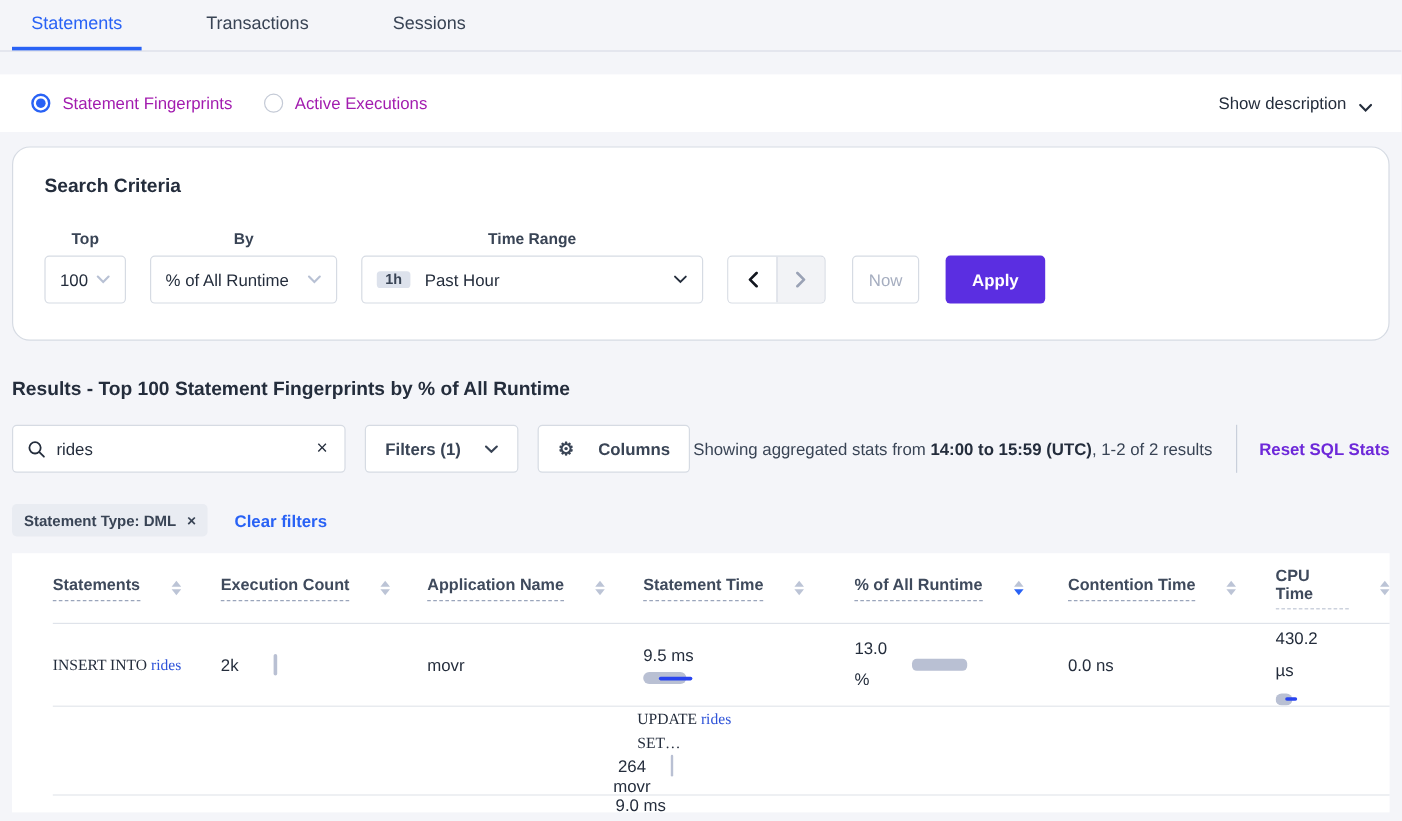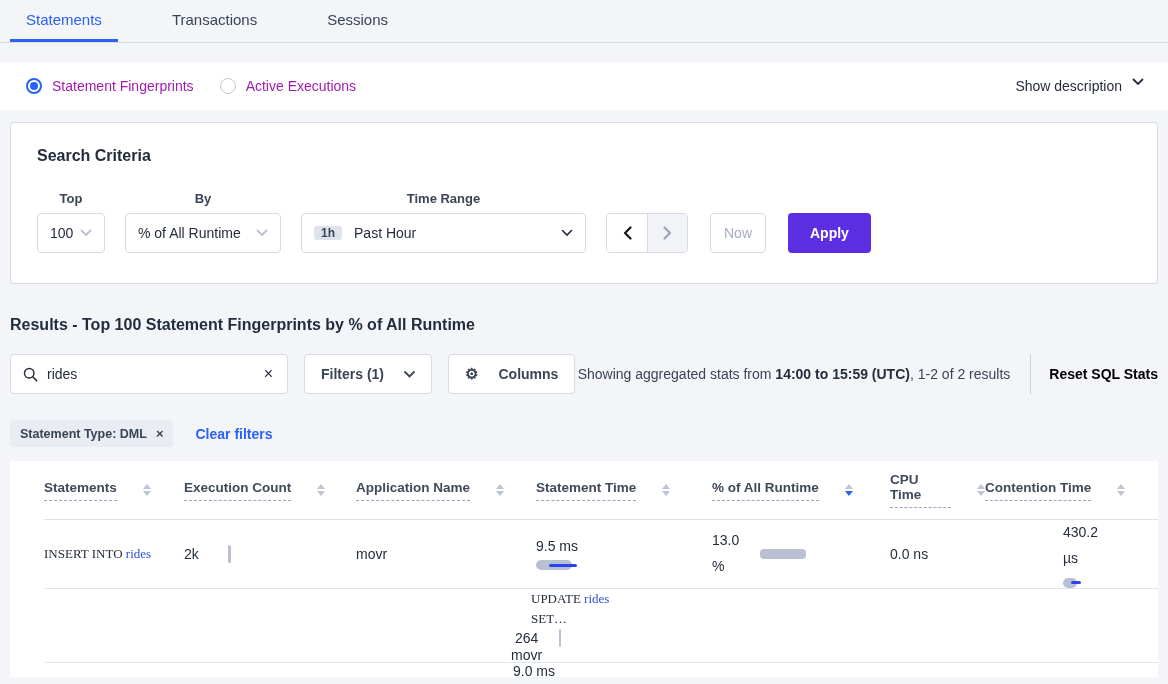--- a/index.html
+++ b/index.html
@@ -12,24 +12,24 @@
   .tab + .tab { margin-left:38px; }
   .tab.active { color:#2962f5; border-bottom-color:#2962f5; font-weight:400; }
 
   
   .toggle-row { margin-top:19px; background:#fff; height:48px; display:flex; align-items:center; padding:0 24px 0 26px; }
   .radio-opt { display:flex; align-items:center; margin-right:26px; font-size:14px; color:#a21caf; cursor:pointer; }
   .radio { width:16px; height:16px; border-radius:50%; margin-right:10px; position:relative; }
   .radio.on { border:2px solid #2962f5; }
   .radio.on::after { content:""; position:absolute; left:2px; top:2px; width:8px; height:8px; border-radius:50%; background:#2962f5; }
   .radio.off { border:1px solid #c4cad6; }
-  .show-desc { margin-left:auto; display:flex; align-items:flex-start; gap:10px; font-size:14px; color:#242d3c; cursor:pointer; }
-
-  
-  .card { margin:12px 10px 0; background:#fff; border:1px solid #d6dbe3; border-radius:4px; padding:24px 26px 30px; }
+  .show-desc { margin-left:auto; display:flex; align-items:flex-end; gap:10px; font-size:14px; color:#242d3c; cursor:pointer; }
+
+  
+  .card { margin:12px 10px 0; background:#fff; border:1px solid #d6dbe3; border-radius:15px; padding:24px 26px 30px; }
   .card-title { font-size:16px; font-weight:700; color:#242d3c; }
   .controls { display:flex; margin-top:26px; align-items:flex-end; }
   .field { margin-right:20px; }
   .field-label { font-size:13px; font-weight:700; color:#394455; margin-bottom:7px;text-align:center; }
   .select { height:40px; border:1px solid #d6dbe3; border-radius:4px; background:#fff; display:flex; align-items:center; padding:0 12px; font-size:14px; color:#242d3c; cursor:pointer; }
   .select .chev { margin-left:auto; }
   .sel-top { width:68px; }
   .sel-by { width:156px; }
   .sel-range { width:285px; }
   .range-badge { background:#dde2ec; border-radius:3px; font-size:12px; font-weight:700; color:#394455; padding:0 7px; margin-right:12px; }
@@ -45,21 +45,21 @@
   .search-box { width:278px; height:40px; background:#fff; border:1px solid #d6dbe3; border-radius:4px; display:flex; align-items:center; padding:0 12px; }
   .search-box input { border:none; outline:none; flex:1; font-size:14px; color:#242d3c; margin-left:9px; font-family:"Liberation Sans",sans-serif; background:transparent; }
   .clear-x { color:#242d3c; font-size:16px; cursor:pointer; padding:0 2px; }
   .btn { height:40px; background:#fff; border:1px solid #d6dbe3; border-radius:4px; display:flex; align-items:center; gap:20px; padding:0 16px; font-size:14px; font-weight:700; color:#394455; cursor:pointer; }
   .filters-btn { margin-left:16px; }
   .columns-btn { margin-left:16px; }
   .gear { font-size:15px; color:#394455; }
   .stats-text { margin-left:auto; font-size:14px; color:#394455; }
   .stats-text b { color:#242d3c; }
   .vdiv { width:1px; height:40px; background:#c9cfdb; margin:0 18px 0 20px; }
-  .reset-link { font-size:14px; font-weight:600; color:#000000; cursor:pointer; white-space:nowrap; }
+  .reset-link { font-size:14px; font-weight:600; color:#6d28d9; cursor:pointer; white-space:nowrap; }
 
   .chip-row { margin:26px 10px 0; display:flex; align-items:center; }
   .chip { background:#e9ecf2; border-radius:4px; padding:6px 10px; font-size:12.5px; font-weight:600; color:#394455; display:flex; align-items:center; gap:9px; }
   .chip .x { cursor:pointer; font-size:13px; }
   .clear-filters { margin-left:22px; font-size:14px; font-weight:700; color:#2962f5; cursor:pointer; }
 
   
   .table-panel { margin:14px 10px 0; background:#fff; padding-left:34px; padding-bottom:14px; }
   .thead { display:flex; align-items:center; height:59px; border-bottom:1px solid #dfe3ea; }
   .th { display:flex; align-items:center; }
@@ -223,29 +223,29 @@
           <span class="tri-dn"></span>
         </span>
     </div>
     <div class="th c5">
       <span class="th-label">% of All Runtime</span>
       <span class="sort">
           <span class="tri-up"></span>
           <span class="tri-dn active"></span>
         </span>
     </div>
+    <div class="th c6">
+      <span class="th-label">Contention Time</span>
+      <span class="sort">
+          <span class="tri-up"></span>
+          <span class="tri-dn"></span>
+        </span>
+    </div>
     <div class="th c7">
       <span class="th-label">CPU Time</span>
-      <span class="sort">
-          <span class="tri-up"></span>
-          <span class="tri-dn"></span>
-        </span>
-    </div>
-    <div class="th c6">
-      <span class="th-label">Contention Time</span>
       <span class="sort">
           <span class="tri-up"></span>
           <span class="tri-dn"></span>
         </span>
     </div>
   </div>
 
   <div class="trow r1">
     <div class="td c1">
         <div class="stmt"><span>INSERT INTO </span><a>rides</a><span></span></div>

